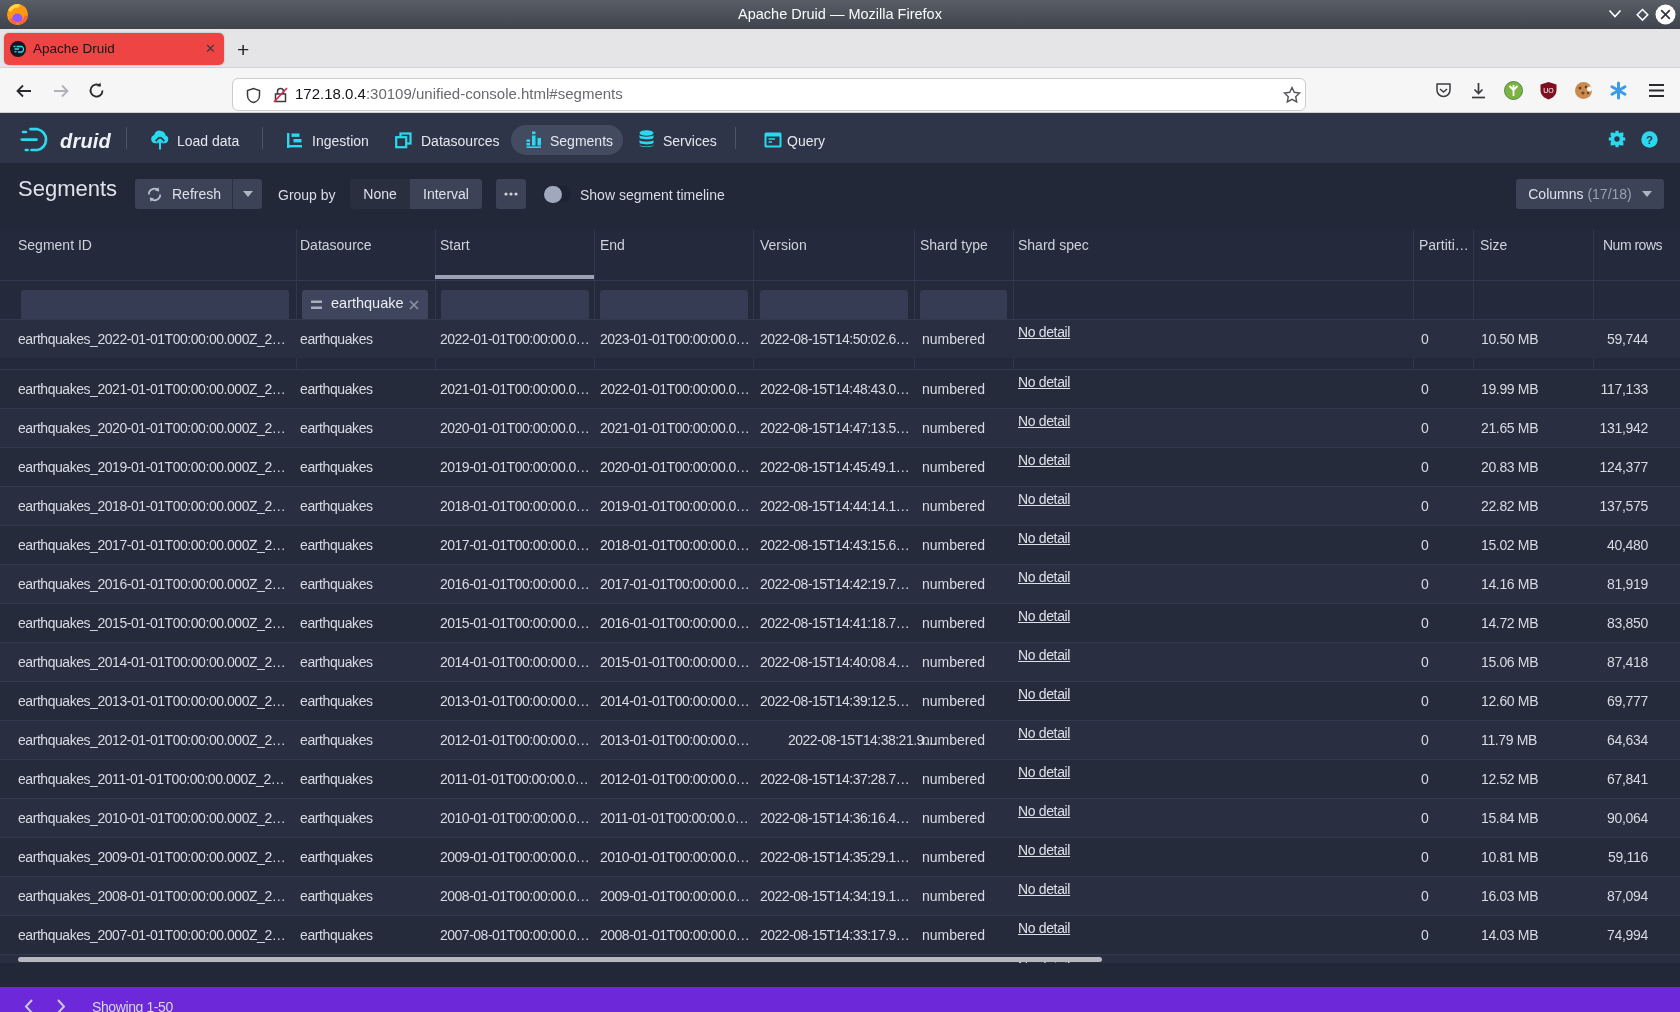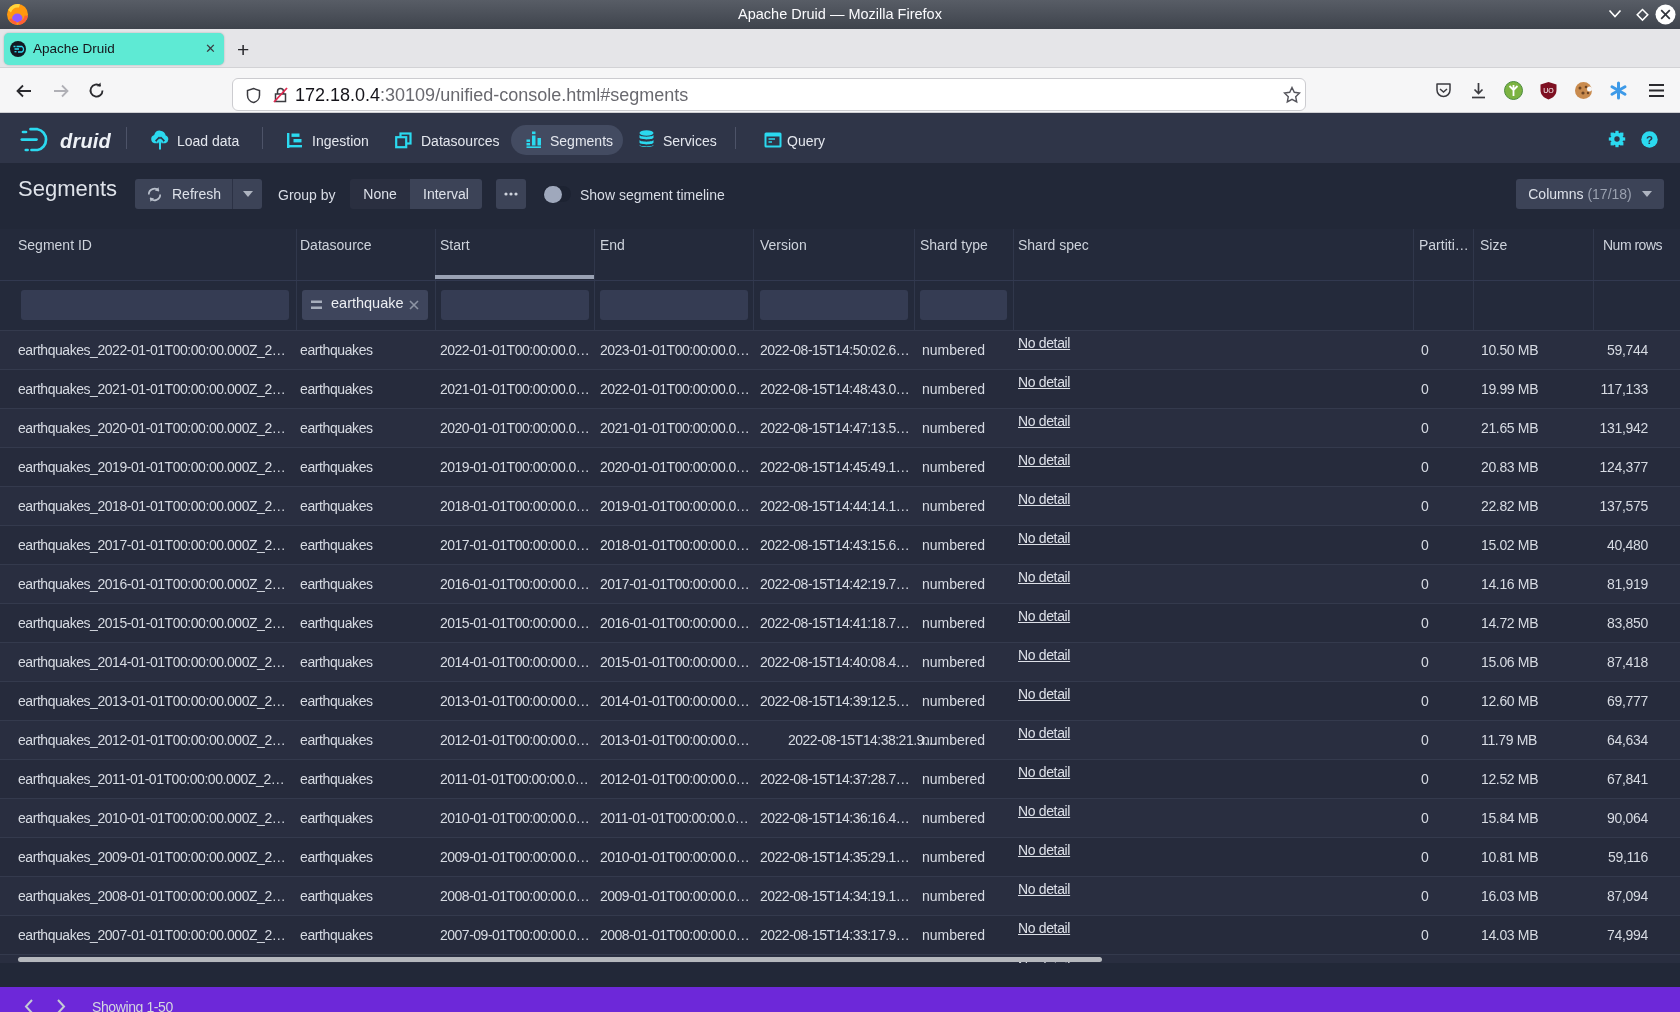--- a/index.html
+++ b/index.html
@@ -5,30 +5,30 @@
 * { margin:0; padding:0; box-sizing:border-box; }
 html,body { width:1680px; height:1012px; overflow:hidden; background:#222838;
   font-family:"Liberation Sans", sans-serif; }
 .abs { position:absolute; }
 
 #titlebar { position:absolute; left:0; top:0; width:1680px; height:29px;
   background:linear-gradient(#585d66,#3e434c); }
 #wintitle { position:absolute; top:6px; left:0; width:1680px; text-align:center;
   color:#fbfbfe; font-size:14.5px; }
 #tabstrip { position:absolute; left:0; top:29px; width:1680px; height:38px; background:#e5e5e8; }
-#tab { position:absolute; left:4px; top:3.5px; width:220px; height:32px; background:#5eead4;
+#tab { position:absolute; left:4px; top:3.5px; width:220px; height:32px; background:#ef4444;
   border-radius:5px; box-shadow:0 0 2px rgba(0,0,0,.25); }
 #tabtitle { position:absolute; left:29px; top:8px; font-size:13.5px; color:#15141a; }
 #tabclose { position:absolute; right:8px; top:8px; font-size:13px; color:#3a3a40; }
 #newtab { position:absolute; left:237px; top:9px; font-size:21px; font-weight:300; color:#27272b; font-weight:400; }
 #toolbar { position:absolute; left:0; top:67px; width:1680px; height:46px; background:#f6f6f7;
   border-top:1px solid #d2d2d5; border-bottom:1px solid #cfcfd3; box-sizing:content-box; height:44px; }
 #urlbar { position:absolute; left:232px; top:10px; width:1074px; height:33px; background:#fff;
   border:1px solid #ccccd0; border-radius:6px; }
-#urltext { position:absolute; left:62px; top:6px; font-size:18px; color:#69696f; }
+#urltext { position:absolute; left:62px; top:6px; font-size:15px; color:#69696f; }
 #urltext b { color:#15141a; font-weight:400; }
 
 #druidnav { position:absolute; left:0; top:113px; width:1680px; height:50px; background:#2f3548; }
 .navitem { position:absolute; top:3px; height:50px; display:flex; align-items:center;
   color:#e4e7ee; font-size:14px; }
 .navsep { position:absolute; top:14px; width:1px; height:22px; background:#4d5368; }
 #segpill { position:absolute; left:511px; top:12px; width:112px; height:30px; background:#434b61;
   border-radius:15px; }
 
 #viewhdr { position:absolute; left:0; top:163px; width:1680px; height:66px; background:#222838; }
@@ -305,21 +305,21 @@
     <span style="position:absolute;left:29px;top:5px;font-size:14.5px;color:#eceef2">earthquake</span>
     <svg style="position:absolute;left:106px;top:9px" width="12" height="12" viewBox="0 0 12 12">
       <path d="M2 2 L10 10 M10 2 L2 10" stroke="#8d94a4" stroke-width="1.6"></path>
     </svg>
   </div>
   <div class="finput" style="left:441px;width:148px"></div>
   <div class="finput" style="left:600px;width:148px"></div>
   <div class="finput" style="left:760px;width:148px"></div>
   <div class="finput" style="left:920px;width:87px"></div>
   <div id="rows">
-      <div class="row odd" style="top:101px">
+      <div class="row odd" style="top:90px">
     <span class="c lsA" style="left:18px">earthquakes_2022-01-01T00:00:00.000Z_2…</span>
     <span class="c lsC" style="left:300px">earthquakes</span>
     <span class="c lsB" style="left:440px">2022-01-01T00:00:00.0…</span>
     <span class="c lsB" style="left:600px">2023-01-01T00:00:00.0…</span>
     <span class="c lsB" style="left:760px">2022-08-15T14:50:02.6…</span>
     <span class="c" style="left:922px">numbered</span>
     <span class="nd">No detail</span>
     <span class="c" style="left:1421px">0</span>
     <span class="c lsD" style="left:1481px">10.50 MB</span>
     <span class="c lsE" style="left:1493px;width:155px;text-align:right">59,744</span>
@@ -488,21 +488,21 @@
     <span class="c lsB" style="left:760px">2022-08-15T14:34:19.1…</span>
     <span class="c" style="left:922px">numbered</span>
     <span class="nd">No detail</span>
     <span class="c" style="left:1421px">0</span>
     <span class="c lsD" style="left:1481px">16.03 MB</span>
     <span class="c lsE" style="left:1493px;width:155px;text-align:right">87,094</span>
   </div>
       <div class="row even" style="top:686px">
     <span class="c lsA" style="left:18px">earthquakes_2007-01-01T00:00:00.000Z_2…</span>
     <span class="c lsC" style="left:300px">earthquakes</span>
-    <span class="c lsB" style="left:440px">2007-09-01T00:00:00.0…</span>
+    <span class="c lsB" style="left:440px">2007-08-01T00:00:00.0…</span>
     <span class="c lsB" style="left:600px">2008-01-01T00:00:00.0…</span>
     <span class="c lsB" style="left:760px">2022-08-15T14:33:17.9…</span>
     <span class="c" style="left:922px">numbered</span>
     <span class="nd">No detail</span>
     <span class="c" style="left:1421px">0</span>
     <span class="c lsD" style="left:1481px">14.03 MB</span>
     <span class="c lsE" style="left:1493px;width:155px;text-align:right">74,994</span>
   </div>
       <div class="row odd" style="top:725px;height:9px;overflow:hidden">
    <span class="nd">No detail</span>

